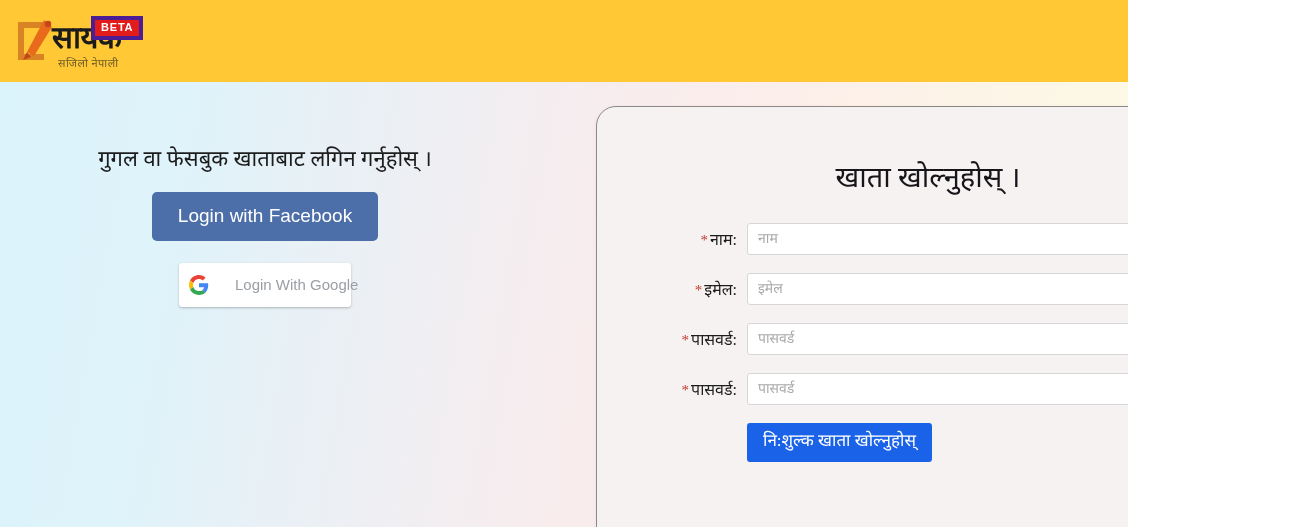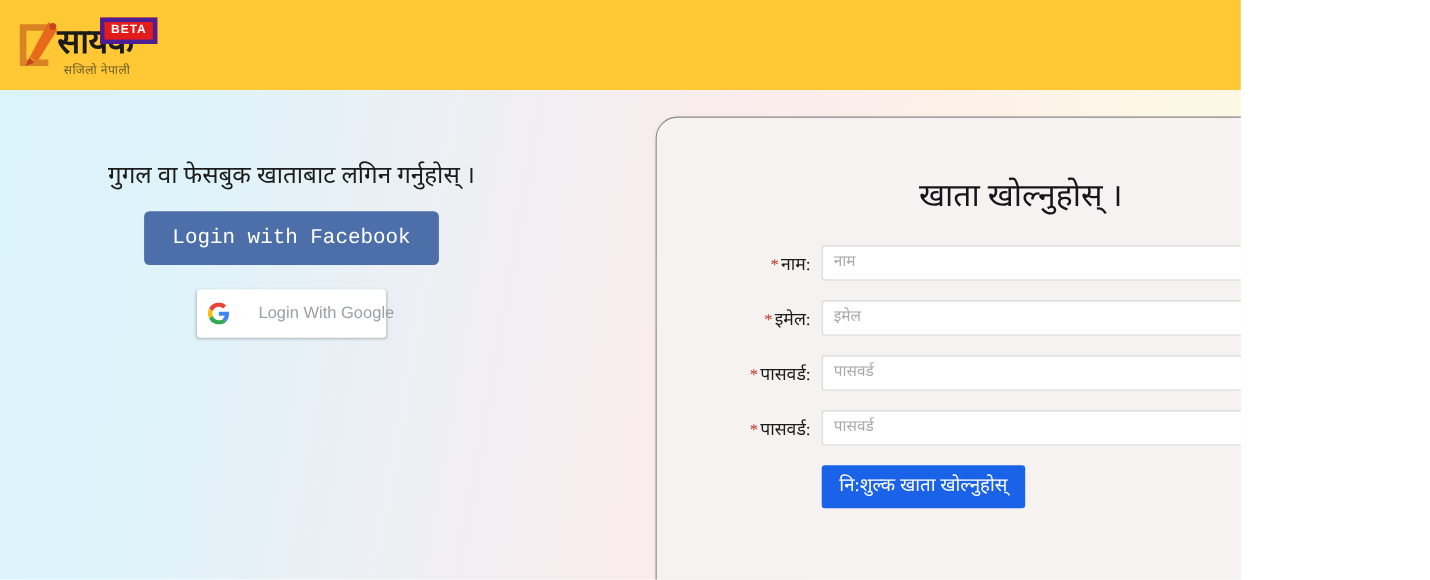--- a/index.html
+++ b/index.html
@@ -154,21 +154,21 @@
   .fb-button {
     display: inline-block;
     background: #4c6ea9;
     color: #ffffff;
     font-size: 19px;
     padding: 14px 26px;
     border-radius: 5px;
     cursor: pointer;
     line-height: 1.1;
     border: none;
-    font-family: Liberation Mono, monospace;
+    font-family: Liberation Sans, sans-serif;
   }
   .google-button {
     display: flex;
     align-items: center;
     justify-content: flex-start;
     width: 172px;
     height: 44px;
     margin: 22px auto 0 auto;
     background: #ffffff;
     border-radius: 3px;

